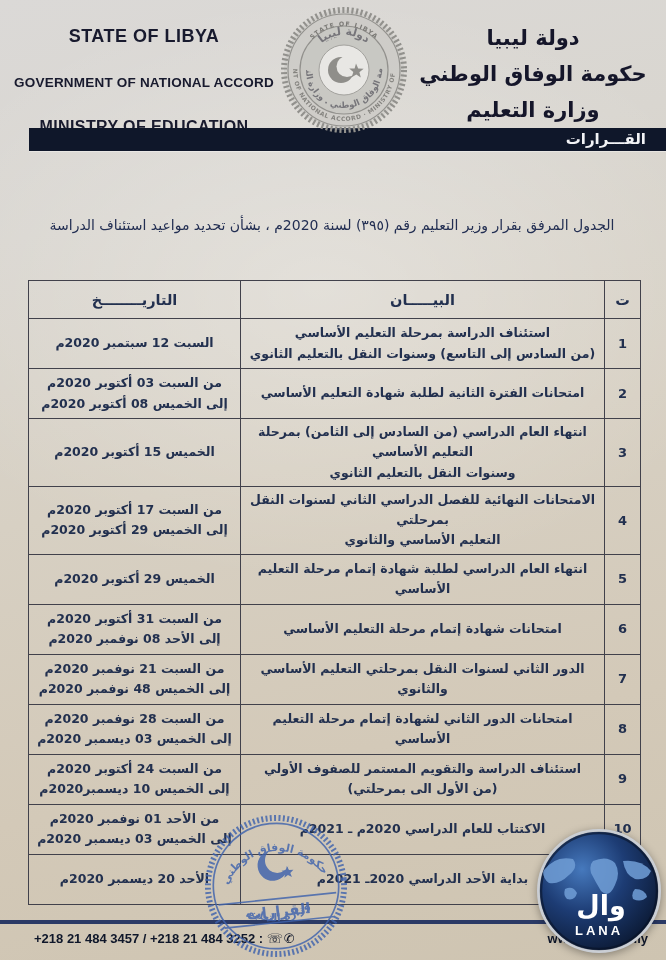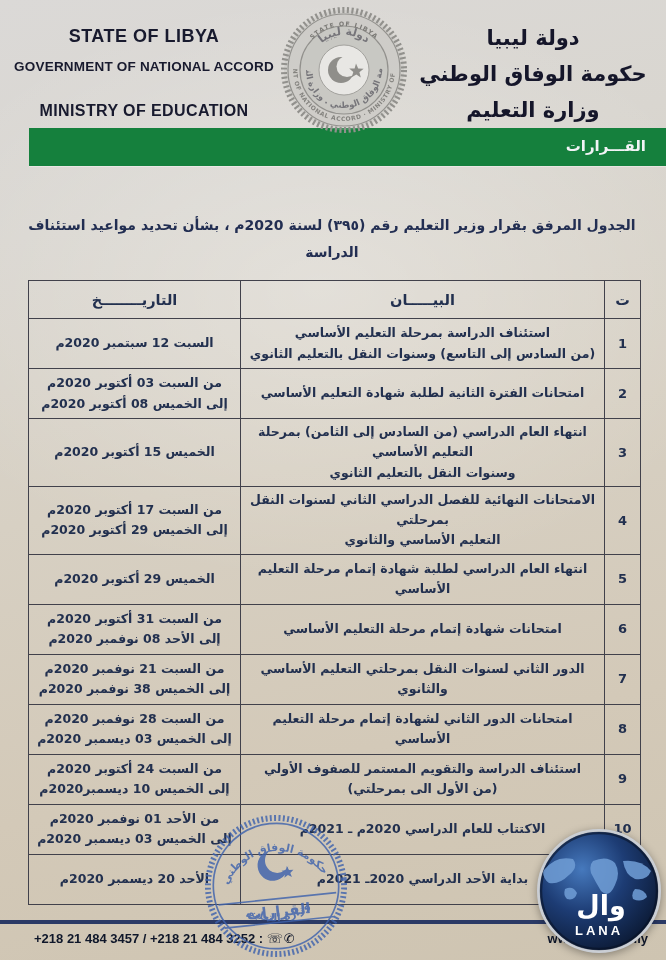--- a/index.html
+++ b/index.html
@@ -12,48 +12,48 @@
   }
   .page { position:absolute; inset:0; }
 
   
   .header-en {
     position:absolute; top:26px; left:10px; width:268px;
     text-align:center; color:#181a2e;
     font-family:"Liberation Sans", sans-serif; font-weight:bold;
   }
   .header-en .l1 { font-size:18px; letter-spacing:.5px; }
-  .header-en .l2 { font-size:13.5px; margin-top:12px; letter-spacing:.2px; }
+  .header-en .l2 { font-size:13.5px; margin-top:28px; letter-spacing:.2px; }
   .header-en .l3 { font-size:16px; margin-top:28px; letter-spacing:.4px; }
 
   .header-ar {
     position:absolute; top:20px; left:408px; right:8px;
     text-align:center; direction:rtl; color:#15162a;
     font-weight:bold; font-size:21px; line-height:1.72;
   }
 
   .seal { position:absolute; left:278px; top:4px; width:132px; height:132px; z-index:3; }
 
   
   .decisions-bar {
-    position:absolute; top:128px; left:0; right:0; height:38px;
-    background:#15803d; z-index:2;
+    position:absolute; top:128px; left:0; right:0; height:23px;
+    background:#0f172a; z-index:2;
     display:flex; align-items:center; justify-content:flex-end;
     box-shadow:0 1px 0 rgba(255,255,255,.35);
     margin-left:29px;
   }
   .decisions-bar span {
     color:#f2f3f6; font-weight:bold; font-size:15px; padding:0 20px 2px 0; direction:rtl;
   }
 
   
   .intro {
     position:absolute; top:212px; left:12px; right:14px;
     direction:rtl; text-align:center;
-    color:#222e52; font-weight:bold; font-size:14px; line-height:1.9;
+    color:#222e52; font-weight:normal; font-size:14px; line-height:1.9;
   }
 
   
   .table-wrap { position:absolute; top:280px; left:28px; width:612px; z-index:1; }
   table { width:100%; border-collapse:collapse; direction:rtl; table-layout:fixed; }
   th, td {
     border:1.7px solid #41414b; color:#22304f; font-weight:bold;
     text-align:center; vertical-align:middle; padding:3px 6px;
   }
   th { height:38px; font-size:14.5px; }
@@ -215,21 +215,21 @@
             </td>
     </tr>
 
     <tr>
       <td class="c-num">7</td>
       <td class="c-desc">
               <div>الدور الثاني لسنوات النقل بمرحلتي التعليم الأساسي والثانوي</div>
             </td>
       <td class="c-date">
               <div>من السبت 21 نوفمبر 2020م</div>
-              <div>إلى الخميس 38 نوفمبر 2020م</div>
+              <div>إلى الخميس 48 نوفمبر 2020م</div>
             </td>
     </tr>
 
     <tr>
       <td class="c-num">8</td>
       <td class="c-desc">
               <div>امتحانات الدور الثاني لشهادة إتمام مرحلة التعليم الأساسي</div>
             </td>
       <td class="c-date">
               <div>من السبت 28 نوفمبر 2020م</div>

